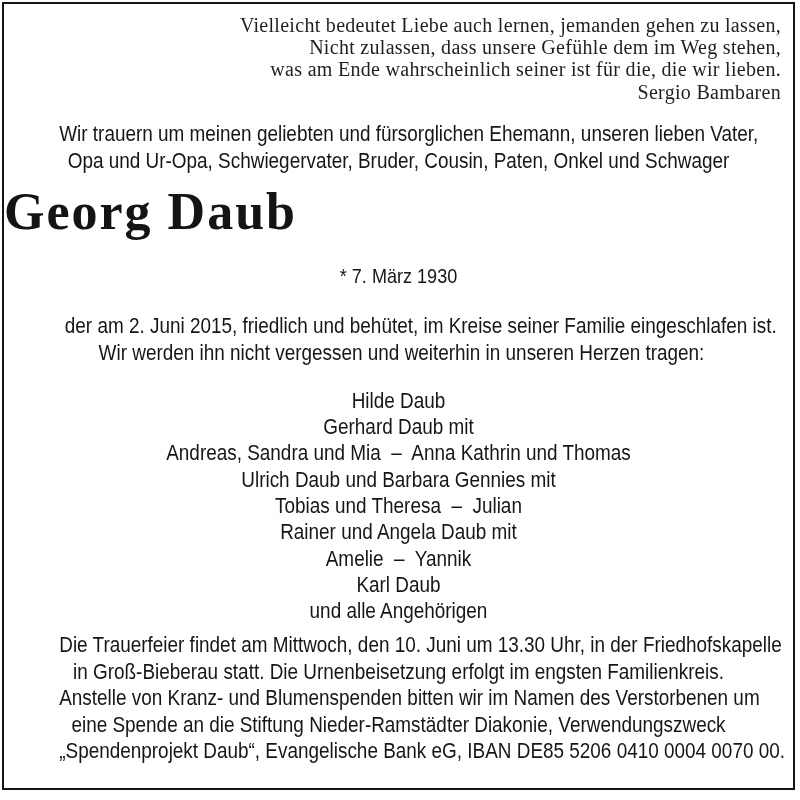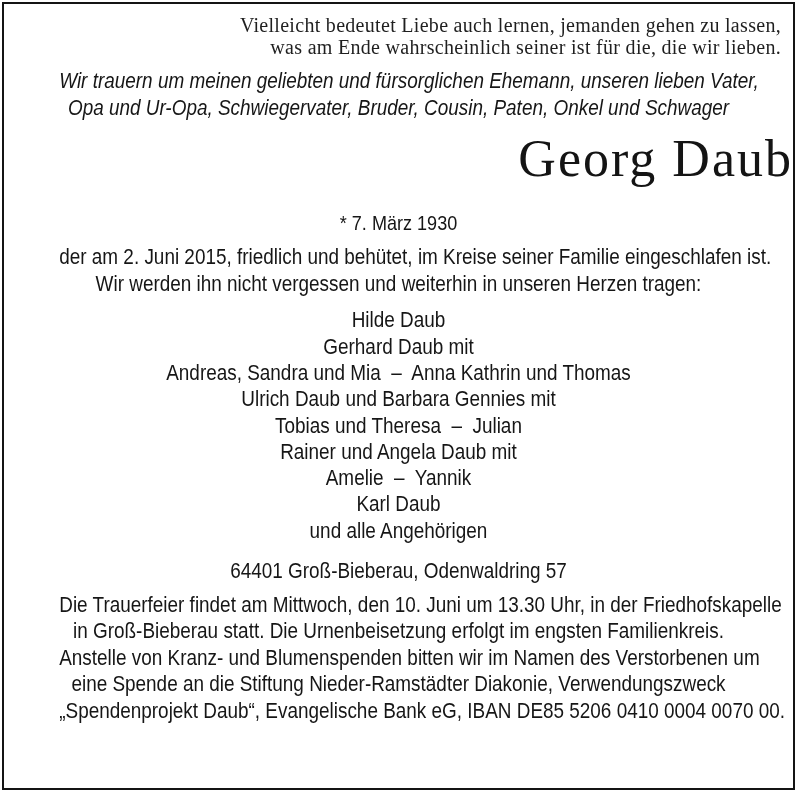--- a/index.html
+++ b/index.html
@@ -43,49 +43,51 @@
     width: 100%;
     text-align: center;
     white-space: pre;
     font-family: "Liberation Sans", sans-serif;
     font-size: 22px;
     line-height: 27px;
     transform: scaleX(0.86);
     transform-origin: 50% 50%;
     color: #161616;
   }
-  .intro   { margin-top: 9px; font-style: italic; }
+  .intro   { margin-top: 17px; }
   .name {
     margin: 8px 0 0 0;
-    text-align: right;
+    text-align: left;
     font-family: "Liberation Serif", serif;
-    font-weight: 400;
+    font-weight: 700;
     font-size: 52px;
     line-height: 60px;
     letter-spacing: 2px;
     color: #141414;
   }
   .birth { margin-top: 22px; }
   .birth .sans-line { font-size: 21px; line-height: 24px; }
-  .death { margin-top: 8px; }
-  .mourners { margin-top: 10px; }
+  .death { margin-top: 24px; padding-left: 6px; }
+  .mourners { margin-top: 22px; }
   .mourners .sans-line { line-height: 26.3px; }
   .address-wrap { margin-top: 13px; }
   .funeral { margin-top: 8px; }
   .funeral .sans-line { line-height: 26.4px; }
 </style>
 </head>
 <body>
 
 <div class="page">
   <div class="frame">
 
     <div class="quote">
       <div>Vielleicht bedeutet Liebe auch lernen, jemanden gehen zu lassen,</div>
+      <div>Nicht zulassen, dass unsere Gefühle dem im Weg stehen,</div>
       <div>was am Ende wahrscheinlich seiner ist für die, die wir lieben.</div>
+      <div>Sergio Bambaren</div>
     </div>
 
     <div class="intro">
       <div class="sans-line">Wir trauern um meinen geliebten und fürsorglichen Ehemann, unseren lieben Vater,</div>
       <div class="sans-line">Opa und Ur-Opa, Schwiegervater, Bruder, Cousin, Paten, Onkel und Schwager</div>
     </div>
 
     <h1 class="name">Georg Daub</h1>
 
     <div class="birth">
@@ -102,23 +104,20 @@
       <div class="sans-line">Gerhard Daub mit</div>
       <div class="sans-line">Andreas, Sandra und Mia  –  Anna Kathrin und Thomas</div>
       <div class="sans-line">Ulrich Daub und Barbara Gennies mit</div>
       <div class="sans-line">Tobias und Theresa  –  Julian</div>
       <div class="sans-line">Rainer und Angela Daub mit</div>
       <div class="sans-line">Amelie  –  Yannik</div>
       <div class="sans-line">Karl Daub</div>
       <div class="sans-line">und alle Angehörigen</div>
     </div>
 
-    <div class="address-wrap">
-      <div class="sans-line">64401 Groß-Bieberau, Odenwaldring 57</div>
-    </div>
 
     <div class="funeral">
       <div class="sans-line">Die Trauerfeier findet am Mittwoch, den 10. Juni um 13.30 Uhr, in der Friedhofskapelle</div>
       <div class="sans-line">in Groß-Bieberau statt. Die Urnenbeisetzung erfolgt im engsten Familienkreis.</div>
       <div class="sans-line">Anstelle von Kranz- und Blumenspenden bitten wir im Namen des Verstorbenen um</div>
       <div class="sans-line">eine Spende an die Stiftung Nieder-Ramstädter Diakonie, Verwendungszweck</div>
       <div class="sans-line">„Spendenprojekt Daub“, Evangelische Bank eG, IBAN DE85 5206 0410 0004 0070 00.</div>
     </div>
 
   </div>

